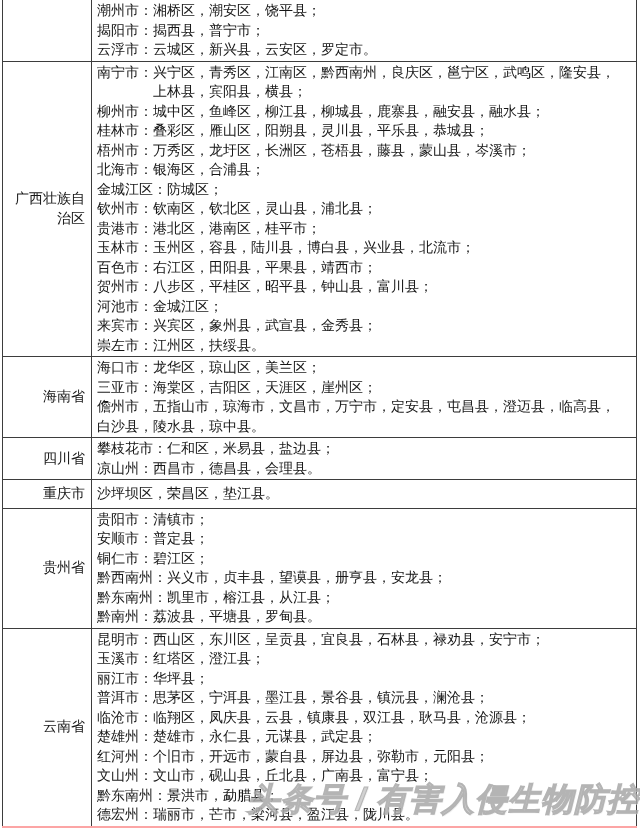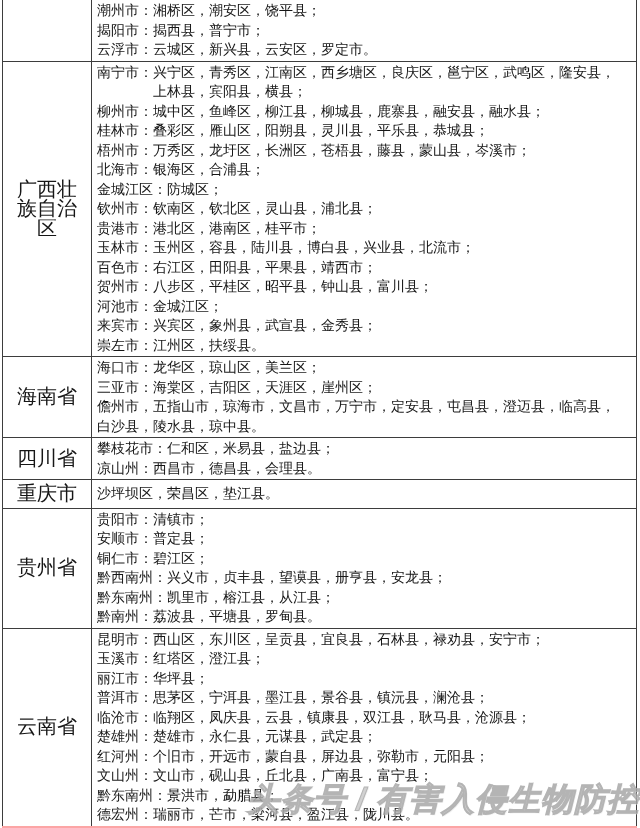--- a/index.html
+++ b/index.html
@@ -26,23 +26,23 @@
   }
   th,td{
     border:1px solid var(--border);
     vertical-align:middle;
   }
   tr:first-child th, tr:first-child td{ border-top:none; }
   tr:last-child th, tr:last-child td{ border-bottom:2px solid #fca5a5; }
   th.prov{
     width:89px;
     font-weight:normal;
-    font-size:20px;
+    font-size:14px;
     line-height:19.5px;
-    text-align:center;
+    text-align:right;
     padding:4px 6px;
   }
   td.cities{
     padding:1px 16px 1px 5px;
   }
   .entry{
     font-size:14px;
     line-height:19.5px;
     color:var(--text);
   }
@@ -79,21 +79,21 @@
         <th class="prov"></th>
         <td class="cities">
           <div class="entry hang">潮州市：湘桥区，潮安区，饶平县；</div>
           <div class="entry hang">揭阳市：揭西县，普宁市；</div>
           <div class="entry hang">云浮市：云城区，新兴县，云安区，罗定市。</div>
         </td>
       </tr>
       <tr>
         <th class="prov">广西壮族自治区</th>
         <td class="cities">
-          <div class="entry hang">南宁市：兴宁区，青秀区，江南区，西乡塘区，良庆区，邕宁区，武鸣区，隆安县，上林县，宾阳县，横县；</div>
+          <div class="entry hang">南宁市：兴宁区，青秀区，江南区，黔西南州，良庆区，邕宁区，武鸣区，隆安县，上林县，宾阳县，横县；</div>
           <div class="entry hang">柳州市：城中区，鱼峰区，柳江县，柳城县，鹿寨县，融安县，融水县；</div>
           <div class="entry hang">桂林市：叠彩区，雁山区，阳朔县，灵川县，平乐县，恭城县；</div>
           <div class="entry hang">梧州市：万秀区，龙圩区，长洲区，苍梧县，藤县，蒙山县，岑溪市；</div>
           <div class="entry hang">北海市：银海区，合浦县；</div>
           <div class="entry hang">金城江区：防城区；</div>
           <div class="entry hang">钦州市：钦南区，钦北区，灵山县，浦北县；</div>
           <div class="entry hang">贵港市：港北区，港南区，桂平市；</div>
           <div class="entry hang">玉林市：玉州区，容县，陆川县，博白县，兴业县，北流市；</div>
           <div class="entry hang">百色市：右江区，田阳县，平果县，靖西市；</div>
           <div class="entry hang">贺州市：八步区，平桂区，昭平县，钟山县，富川县；</div>

